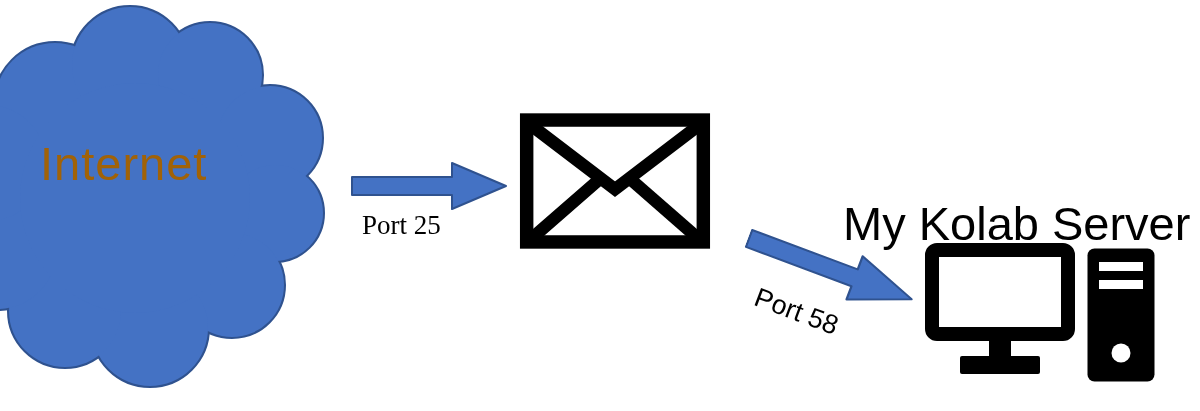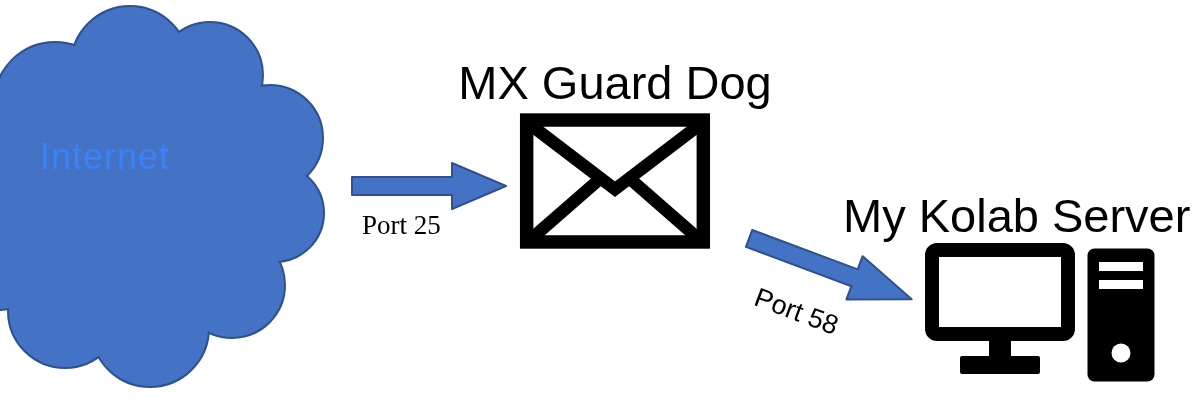--- a/index.html
+++ b/index.html
@@ -21,22 +21,22 @@
   .cloud-outline circle {
     fill: #4472C4;
     stroke: #2F528F;
     stroke-width: 4;
   }
   .cloud-fill circle {
     fill: #4472C4;
     stroke: none;
   }
   .internet-label {
-    color: #3b82f6;
-    font-size: 36px;
+    color: #a16207;
+    font-size: 47px;
     letter-spacing: 1px;
     white-space: nowrap;
   }
 
   
   .node-title {
     color: #000000;
     font-size: 47px;
     white-space: nowrap;
   }
@@ -106,36 +106,35 @@
   </svg>
 
   <div class="abs internet-label" style="left:40px; top:136px;">Internet</div>
 
   <svg class="abs" style="left:351px; top:160px;" width="158" height="52" viewBox="0 0 158 52">
     <polygon class="arrow-shape" points="1,17 101,17 101,3 155,26 101,49 101,35 1,35"></polygon>
   </svg>
 
   <div class="abs port-label" style="left:362px; top:210px;font-family:Liberation Serif, serif;">Port 25</div>
 
-  <div class="abs node-title mx-title" style="left:425px; top:55px; width:380px;">MX Guard Dog</div>
 
   <svg class="abs" style="left:519px; top:112px;" width="192" height="138" viewBox="0 0 200 143">
     <rect class="env-rect" x="8" y="8" width="184" height="127"></rect>
     <path class="env-line" d="M 16 16 L 100 80 L 184 16"></path>
     <path class="env-line" d="M 17 128 L 80 73"></path>
     <path class="env-line" d="M 183 128 L 120 73"></path>
   </svg>
 
   <svg class="abs diag-arrow" style="left:748px; top:212px;" width="178" height="52" viewBox="0 0 158 52" preserveAspectRatio="none">
     <polygon class="arrow-shape" points="1,17 101,17 101,3 155,26 101,49 101,35 1,35"></polygon>
   </svg>
 
   <div class="abs port-label rot" style="left:761px; top:282px;">Port 58</div>
 
-  <div class="abs node-title" style="left:843px; top:188px;">My Kolab Server</div>
+  <div class="abs node-title" style="left:843px; top:196px;">My Kolab Server</div>
 
   <svg class="abs" style="left:924px; top:242px;" width="152" height="132" viewBox="0 0 152 132">
     <rect class="mon-screen" x="8" y="8" width="136" height="84" rx="5"></rect>
     <rect class="black-fill" x="65" y="92" width="22" height="24"></rect>
     <rect class="black-fill" x="36" y="114" width="80" height="18" rx="2"></rect>
   </svg>
 
   <svg class="abs" style="left:1086px; top:247px;" width="70" height="136" viewBox="0 0 70 136">
     <rect class="black-fill" x="1.5" y="1.5" width="67" height="133" rx="7"></rect>
     <rect class="white-fill" x="13" y="15" width="44" height="9"></rect>

